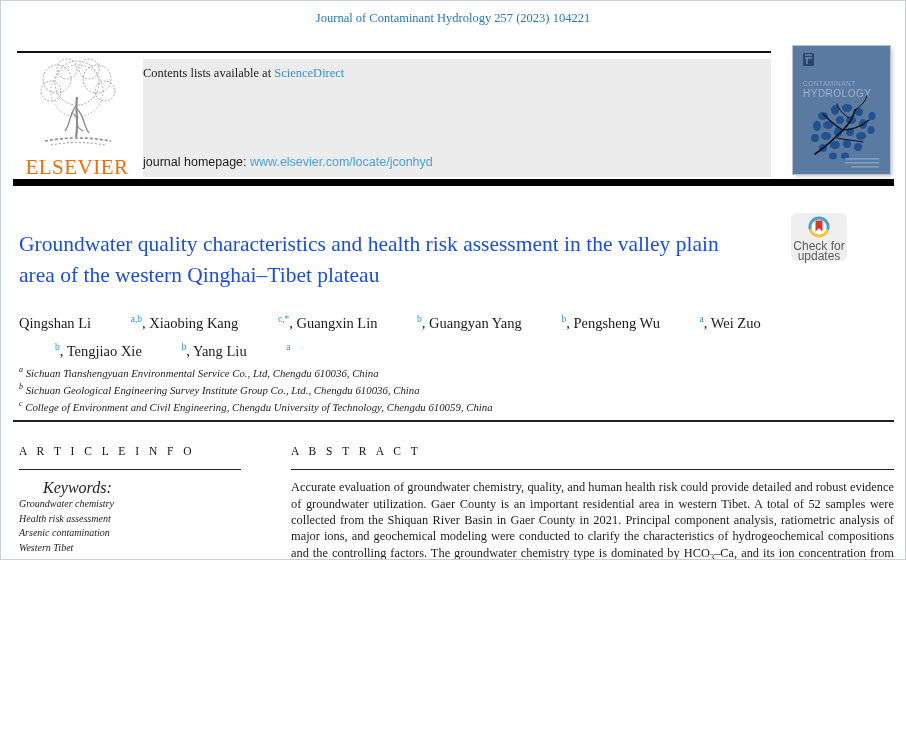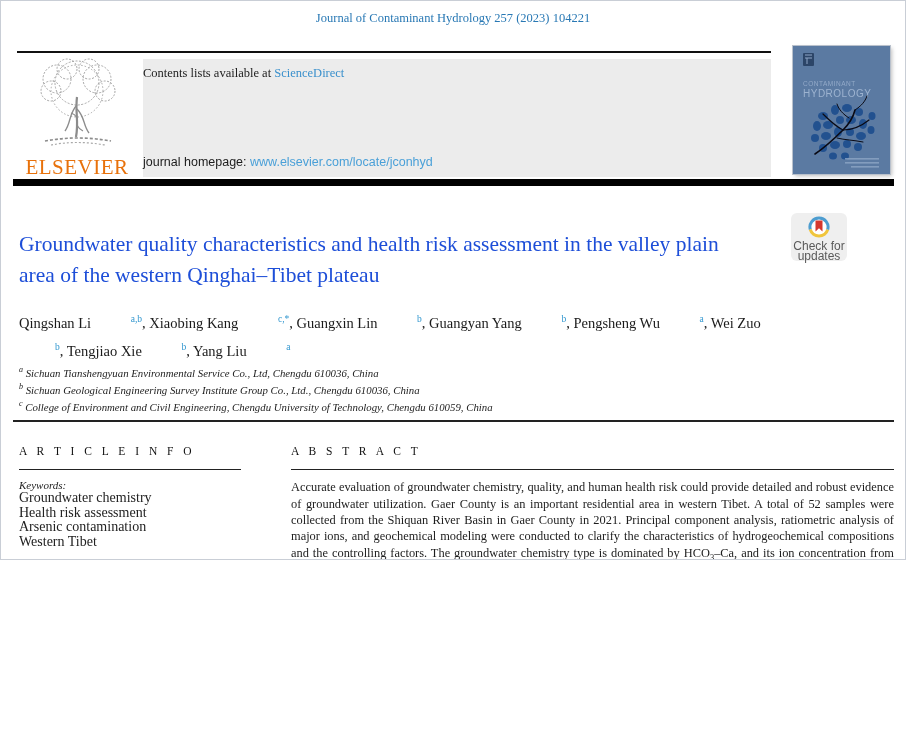--- a/index.html
+++ b/index.html
@@ -110,24 +110,24 @@
     font-size: 11.5px; letter-spacing: 3.5px; color: #111; font-weight: 400;
   }
   .heading-rule-left {
     margin-top: 12px; width: 222px; height: 1.2px; background: #222;
   }
   .heading-rule-right {
     margin-top: 12px; width: 603px; height: 1.2px; background: #222;
   }
 
   .keywords-label {
-    margin-top: 9px; font-style: italic; font-size: 11px; color: #222;
+    margin-top: 9px; font-style: italic; font-size: 16px; color: #222; margin-left: 24px;
   }
   .keyword-item {
-    font-size: 14px; line-height: 14.5px; color: #222;
+    font-size: 10px; line-height: 14.5px; color: #222; font-style: italic;
   }
 
   .abstract-body {
     margin-top: 9px;
     font-size: 12.4px; line-height: 16.4px; color: #1c1c1c;
     text-align: justify;
   }
   .abstract-body sub { font-size: 8.5px; }
   .abstract-body sup { font-size: 8.5px; }
 

